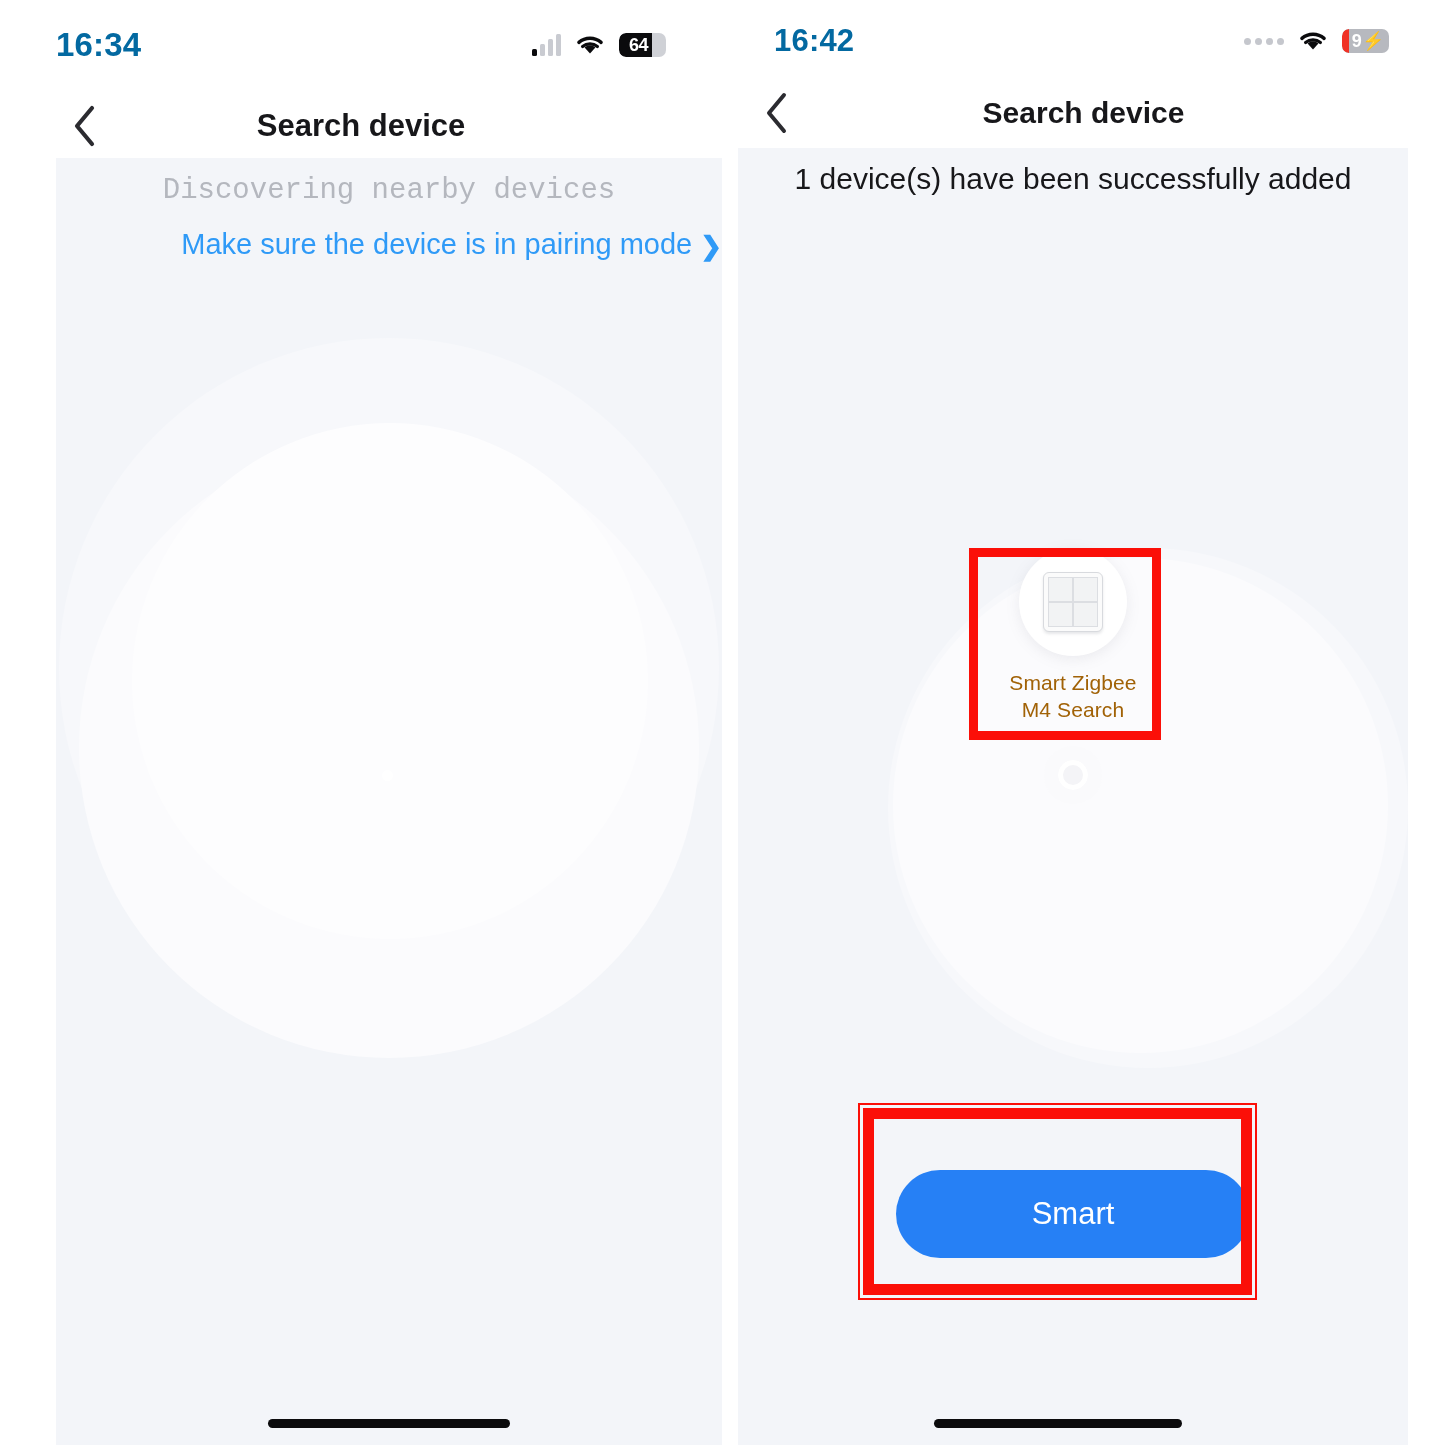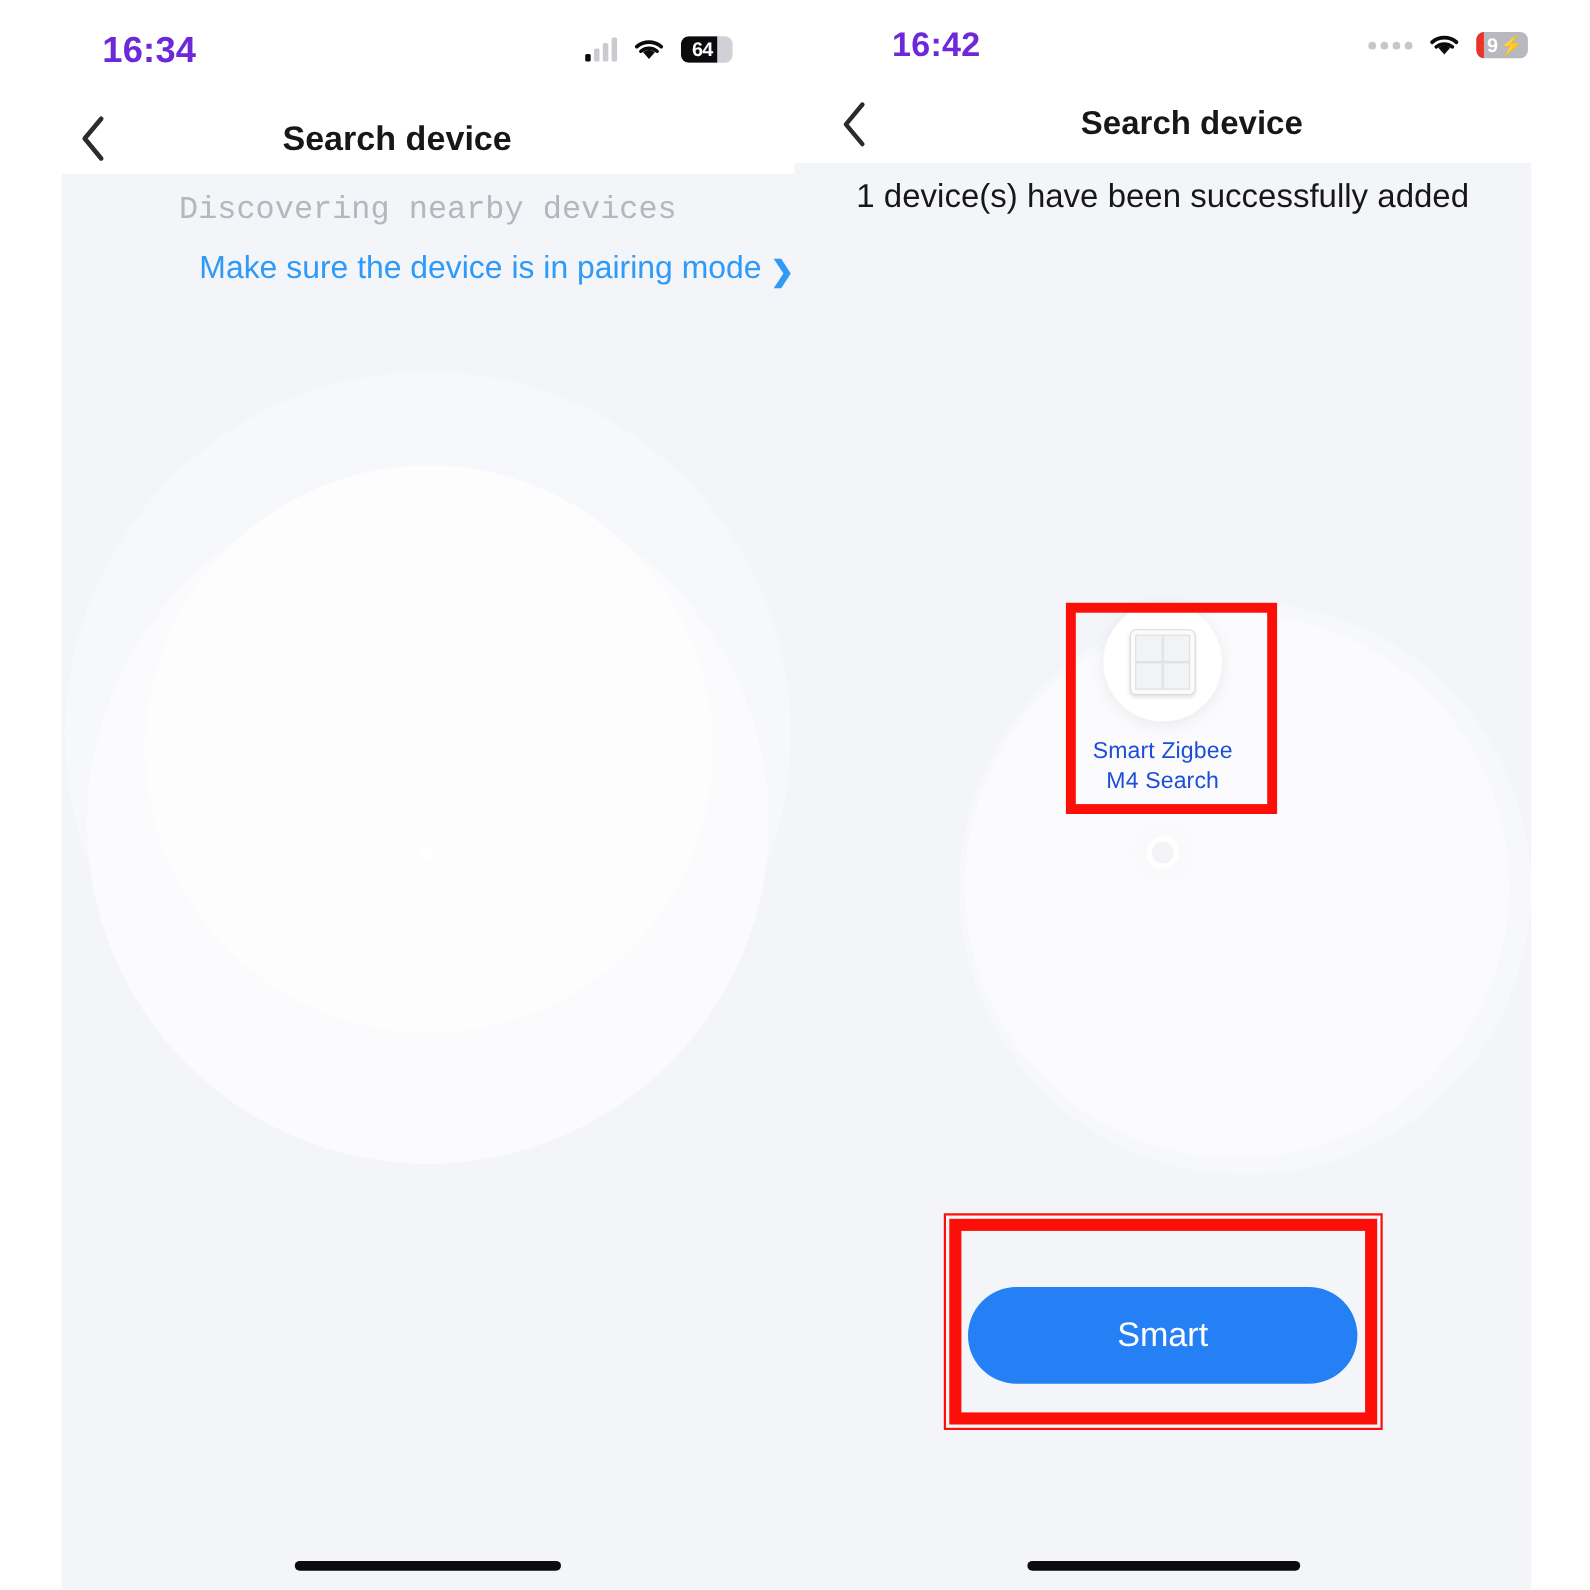--- a/index.html
+++ b/index.html
@@ -40,24 +40,23 @@
     display: flex;
     align-items: center;
     justify-content: space-between;
     box-sizing: border-box;
   }
   .sb-left  { top: 24px; height: 42px; padding: 0 56px 0 56px; }
   .sb-right { top: 20px; height: 42px; padding: 0 56px 0 52px; }
 
   .sb-time {
     font-weight: bold;
-    color: #6d28d9;
+    color: #0369a1;
     letter-spacing: 0.2px;
     white-space: nowrap;
-    margin-left: 37px;
   }
   .sb-left  .sb-time { font-size: 33px; }
   .sb-right .sb-time { font-size: 31px; }
 
   .sb-icons {
     display: flex;
     align-items: center;
     gap: 14px;
   }
 
@@ -163,21 +162,21 @@
   .nav-left  .nav-title { font-size: 31px; top: 7px; }
   .nav-right .nav-title { font-size: 30px; top: 6px; }
 
   
   .body-area {
     position: absolute;
     background: #f3f5f9;
     overflow: hidden;
   }
   .body-left  { left: 56px; top: 158px; width: 666px; height: 1287px; }
-  .body-right { left: 0;    top: 148px; width: 670px; height: 1297px; }
+  .body-right { left: 16px;    top: 148px; width: 670px; height: 1297px; }
 
   
   .radar {
     position: absolute;
     border-radius: 50%;
     pointer-events: none;
   }
   .ring-outer { background: #f7f8fb; }
   .ring-mid   { background: #fbfbfd; }
   .ring-inner { background: #fdfdfe; }
@@ -268,21 +267,21 @@
   }
   .switch-icon span {
     background: #f2f3f4;
     border: 0.5px solid #dcdee2;
     box-sizing: border-box;
   }
   .device-label {
     margin-top: 13px;
     font-size: 21px;
     line-height: 27px;
-    color: #1d4ed8;
+    color: #a16207;
     letter-spacing: 0.1px;
     text-align: center;
   }
 
   
   .hub-puck {
     position: absolute;
     left: 306px;
     top: 598px;
     width: 58px;

